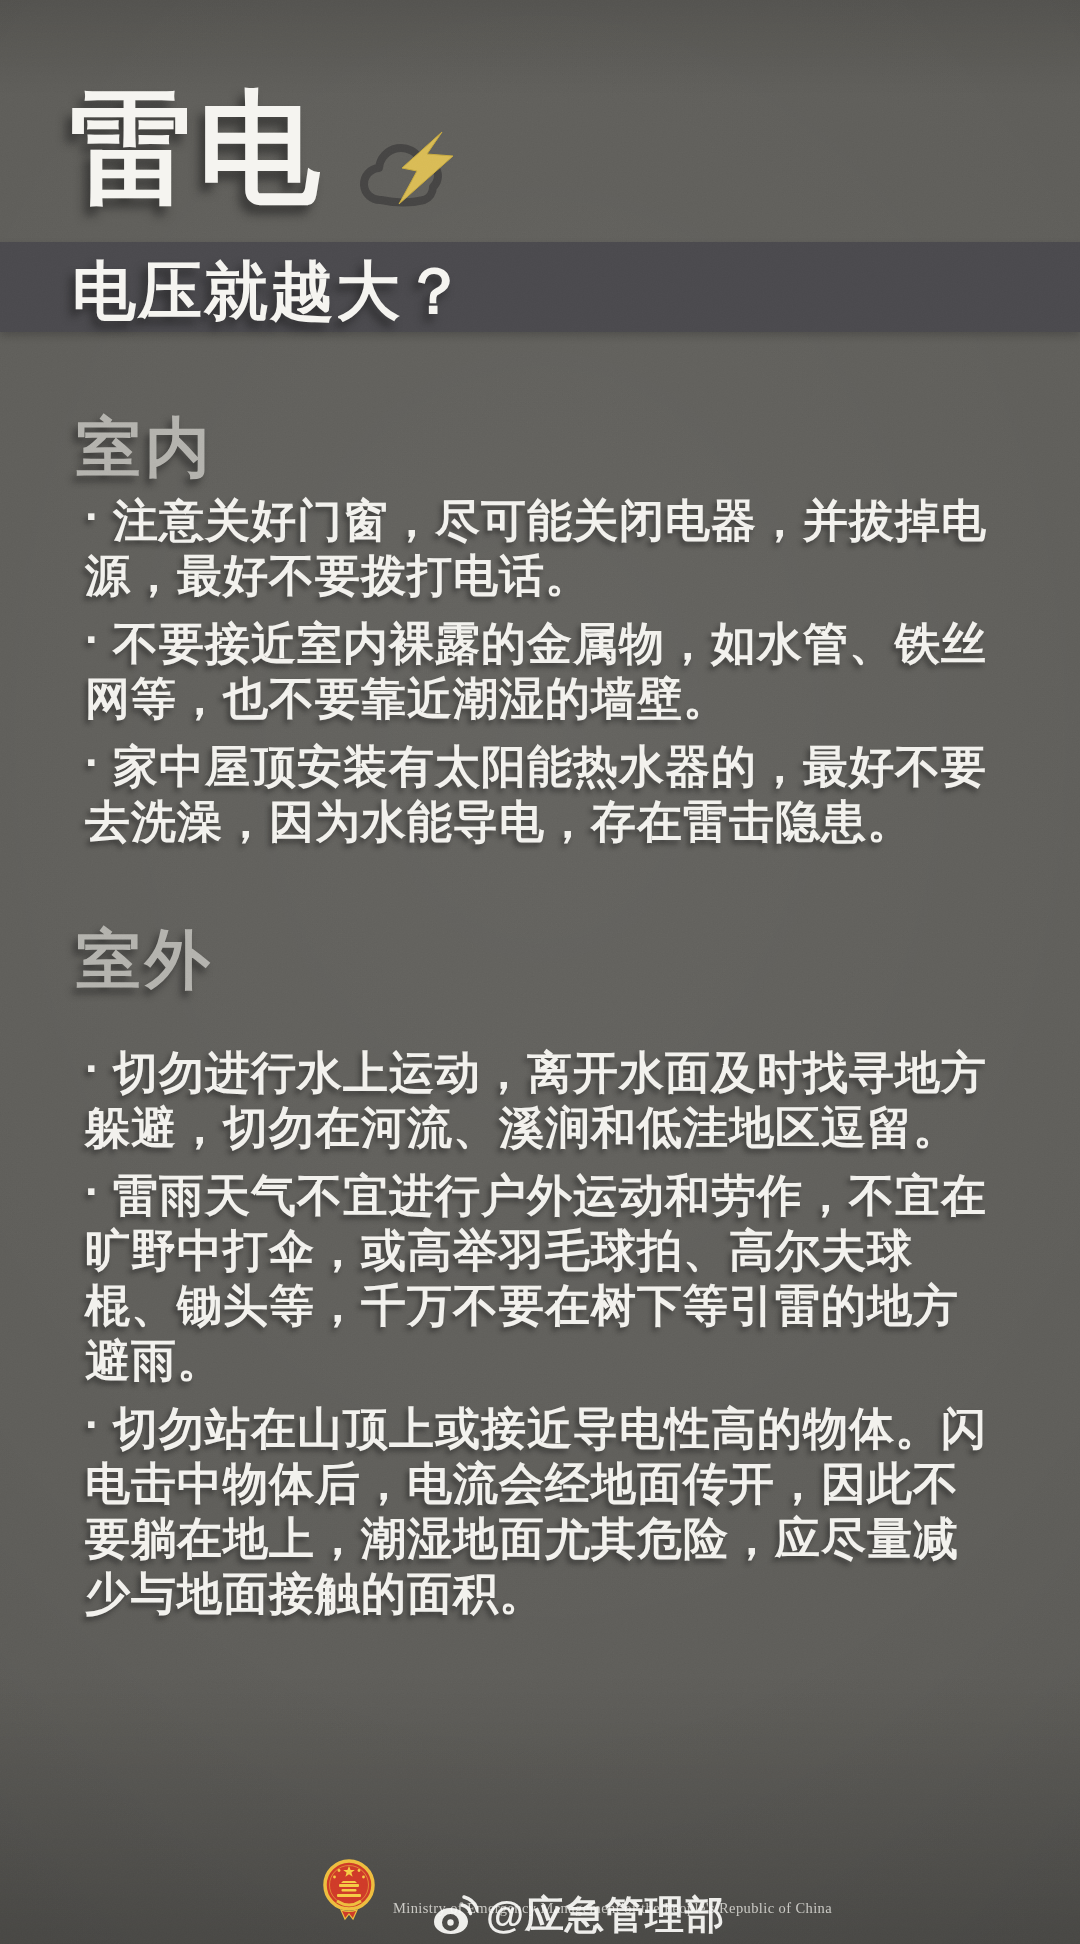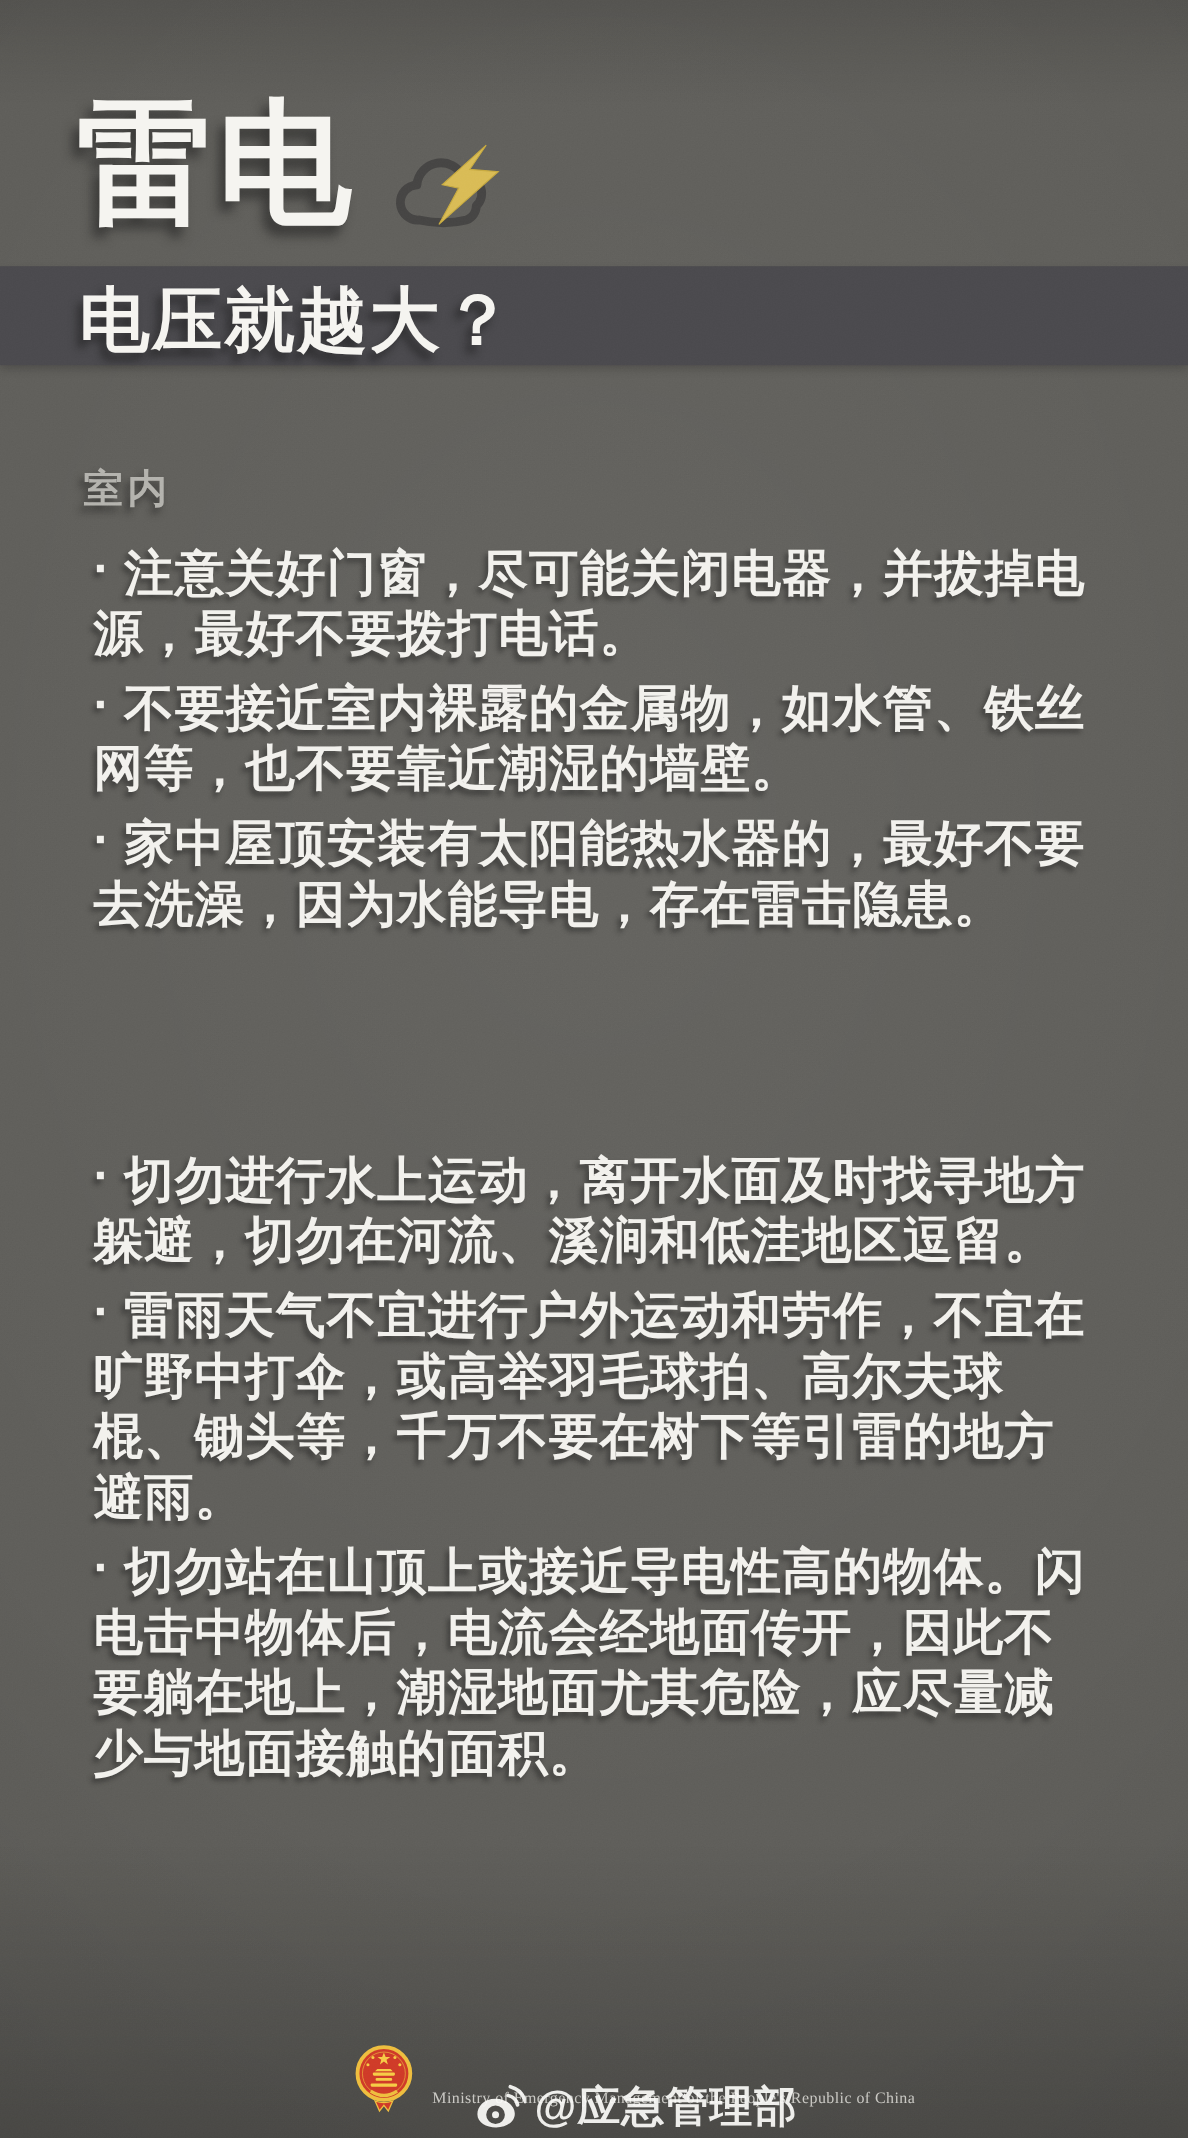--- a/index.html
+++ b/index.html
@@ -34,24 +34,23 @@
   .subtitle{
     position:absolute;left:72px;top:6px;
     font-size:64px;font-weight:bold;color:#f5f4f0;
     letter-spacing:2px;
     text-shadow:-5px 7px 8px rgba(22,22,22,0.55);
     white-space:nowrap;
   }
 
   .section-heading{
     position:absolute;left:76px;
-    font-size:36px;font-weight:bold;color:#b3b2ad;
+    font-size:65px;font-weight:bold;color:#b3b2ad;
     letter-spacing:4px;
     text-shadow:-4px 6px 7px rgba(22,22,22,0.5);
-    margin-top:16px;
   }
   .heading-indoor{top:404px;}
   .heading-outdoor{top:916px;}
 
   .bullets{
     position:absolute;left:72px;width:944px;
     font-size:45px;font-weight:bold;color:#f2f1ed;
     line-height:55px;letter-spacing:1px;
     text-shadow:-3px 4px 5px rgba(22,22,22,0.45);
   }
@@ -97,20 +96,21 @@
     <div class="subtitle">电压就越大？</div>
   </div>
 
   <div class="section-heading heading-indoor">室内</div>
   <div class="bullets bullets-indoor">
     <p class="bullet"><span class="marker">·</span><span>注意关好门窗，尽可能关闭电器，并拔掉电源，最好不要拨打电话。</span></p>
     <p class="bullet"><span class="marker">·</span><span>不要接近室内裸露的金属物，如水管、铁丝网等，也不要靠近潮湿的墙壁。</span></p>
     <p class="bullet"><span class="marker">·</span><span>家中屋顶安装有太阳能热水器的，最好不要去洗澡，因为水能导电，存在雷击隐患。</span></p>
   </div>
 
+  <div class="section-heading heading-outdoor">室外</div>
   <div class="bullets bullets-outdoor">
     <p class="bullet"><span class="marker">·</span><span>切勿进行水上运动，离开水面及时找寻地方躲避，切勿在河流、溪涧和低洼地区逗留。</span></p>
     <p class="bullet"><span class="marker">·</span><span>雷雨天气不宜进行户外运动和劳作，不宜在旷野中打伞，或高举羽毛球拍、高尔夫球棍、锄头等，千万不要在树下等引雷的地方避雨。</span></p>
     <p class="bullet"><span class="marker">·</span><span>切勿站在山顶上或接近导电性高的物体。闪电击中物体后，电流会经地面传开，因此不要躺在地上，潮湿地面尤其危险，应尽量减少与地面接触的面积。</span></p>
   </div>
 
   <div class="footer">
     <svg class="emblem" viewBox="0 0 54 66">
       <circle cx="27" cy="27" r="24" fill="#cf3a28" stroke="#eebd3e" stroke-width="3.5"></circle>
       <circle cx="27" cy="27" r="19.5" fill="none" stroke="#eebd3e" stroke-width="0.8" opacity="0.7"></circle>

